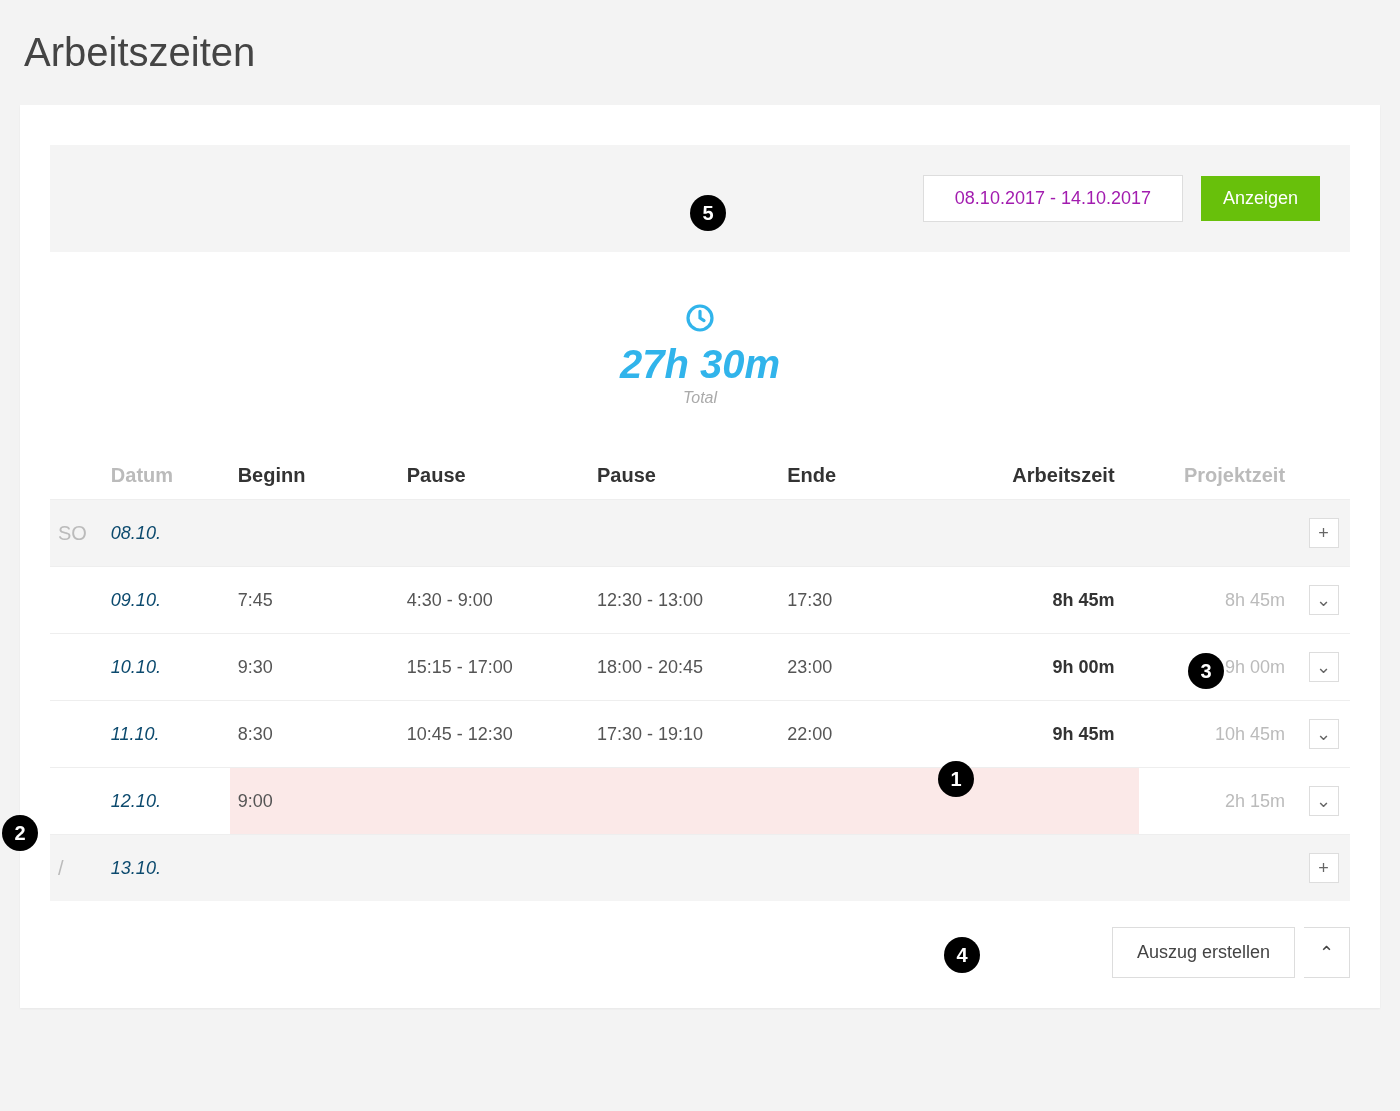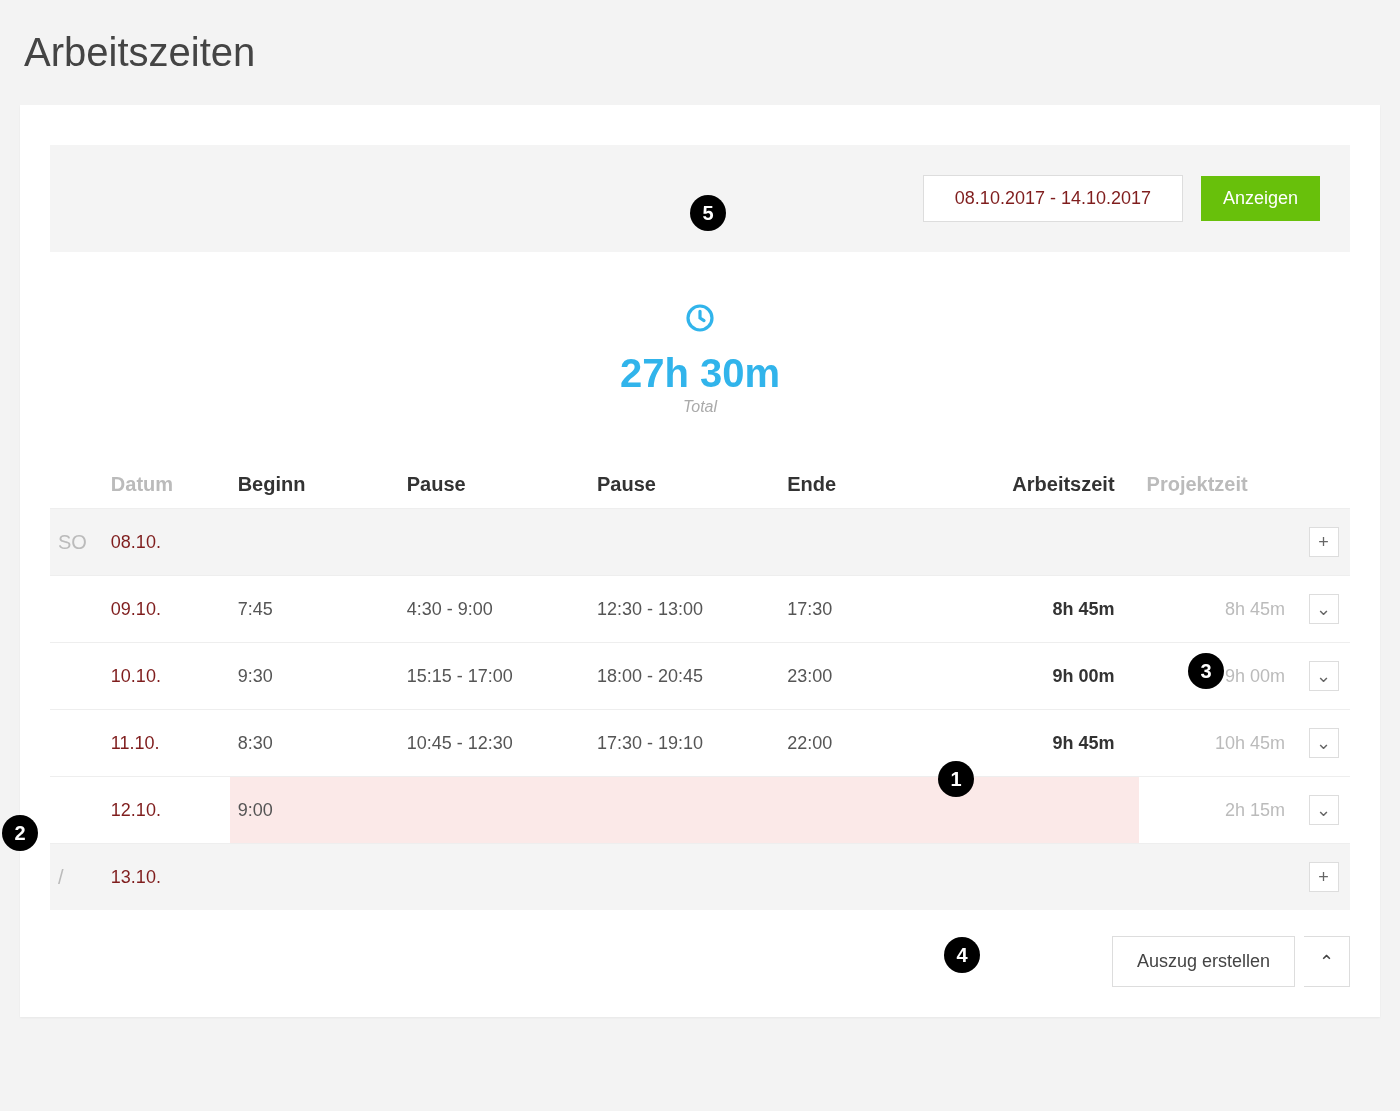--- a/index.html
+++ b/index.html
@@ -28,42 +28,43 @@
     justify-content: flex-end;
     align-items: center;
     gap: 18px;
     margin-bottom: 50px;
   }
   .date-input {
     background: #fff;
     border: 1px solid #ddd;
     padding: 12px 20px;
     font-size: 18px;
-    color: #7f1d1d;
+    color: #a21caf;
     width: 260px;
     text-align: center;
   }
   .show-btn {
     background: #68c00b;
     color: #fff;
     border: none;
     padding: 12px 22px;
     font-size: 18px;
     cursor: pointer;
   }
   .summary {
     text-align: center;
     margin-bottom: 45px;
   }
   .clock-icon svg { width: 32px; height: 32px; }
   .total-value {
     font-size: 40px;
     font-weight: 700;
     color: #31b4eb;
-    margin-top: 13px;
+    margin-top: 4px;
+    font-style: italic;
   }
   .total-label {
     font-size: 16px;
     color: #aaa;
     margin-top: 2px;
     font-style: italic;
   }
   table { width: 100%; border-collapse: collapse; }
   th {
     font-size: 20px;
@@ -76,21 +77,21 @@
   td {
     font-size: 18px;
     color: #555;
     padding: 18px 8px;
     border-top: 1px solid #eee;
     text-align: left;
   }
   tbody tr.shaded td { background: #f4f4f4; }
   tbody tr.highlight .hlcell { background: #fbe9e8; }
   .day-abbr { color: #bbb; font-size: 20px; width: 40px; }
-  .date-col { color: #7f1d1d; }
+  .date-col { color: #0c4a6e; font-style: italic; }
   .work-col { font-weight: 700; color: #333; text-align: right; padding-right: 24px;}
   .project-col { color: #bbb; text-align: right; padding-right: 12px; }
   .action-cell { width: 40px; text-align: center; }
   .sq-btn {
     width: 30px; height: 30px;
     border: 1px solid #ddd;
     background: #fff;
     display: inline-flex; align-items: center; justify-content: center;
     cursor: pointer;
     font-size: 18px;
@@ -156,21 +157,21 @@
         </colgroup>
     <thead>
       <tr>
         <th></th>
         <th class="dim">Datum</th>
         <th>Beginn</th>
         <th>Pause</th>
         <th>Pause</th>
         <th>Ende</th>
         <th style="text-align:right; padding-right:24px">Arbeitszeit</th>
-        <th class="dim" style="padding-right:12px">Projektzeit</th>
+        <th class="dim" style="text-align:right; padding-right:12px">Projektzeit</th>
         <th></th>
       </tr>
     </thead>
     <tbody id="tbody">
           <tr class="shaded">
             <td class="day-abbr">SO</td>
             <td class="date-col">08.10.</td>
             <td></td>
             <td></td>
             <td></td>

